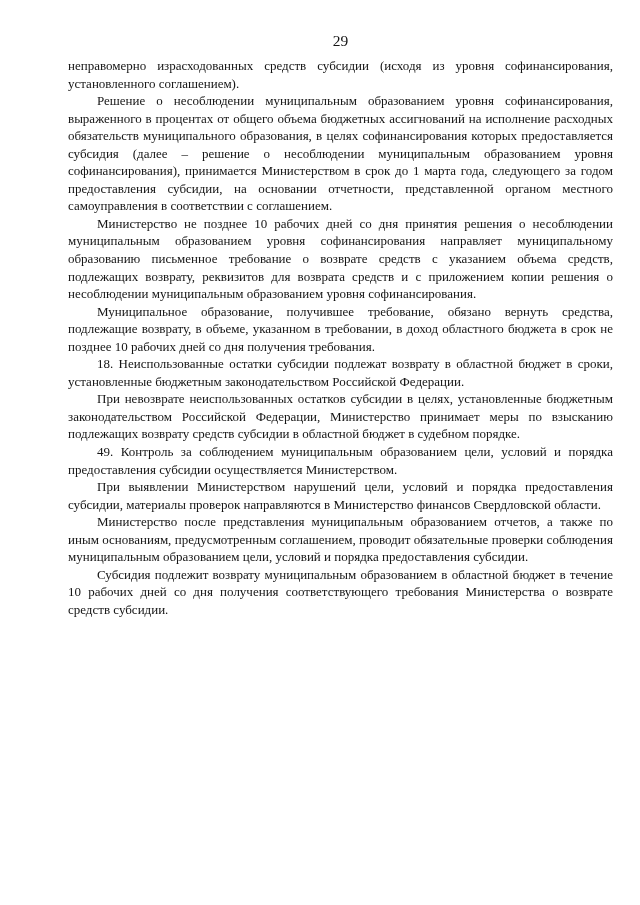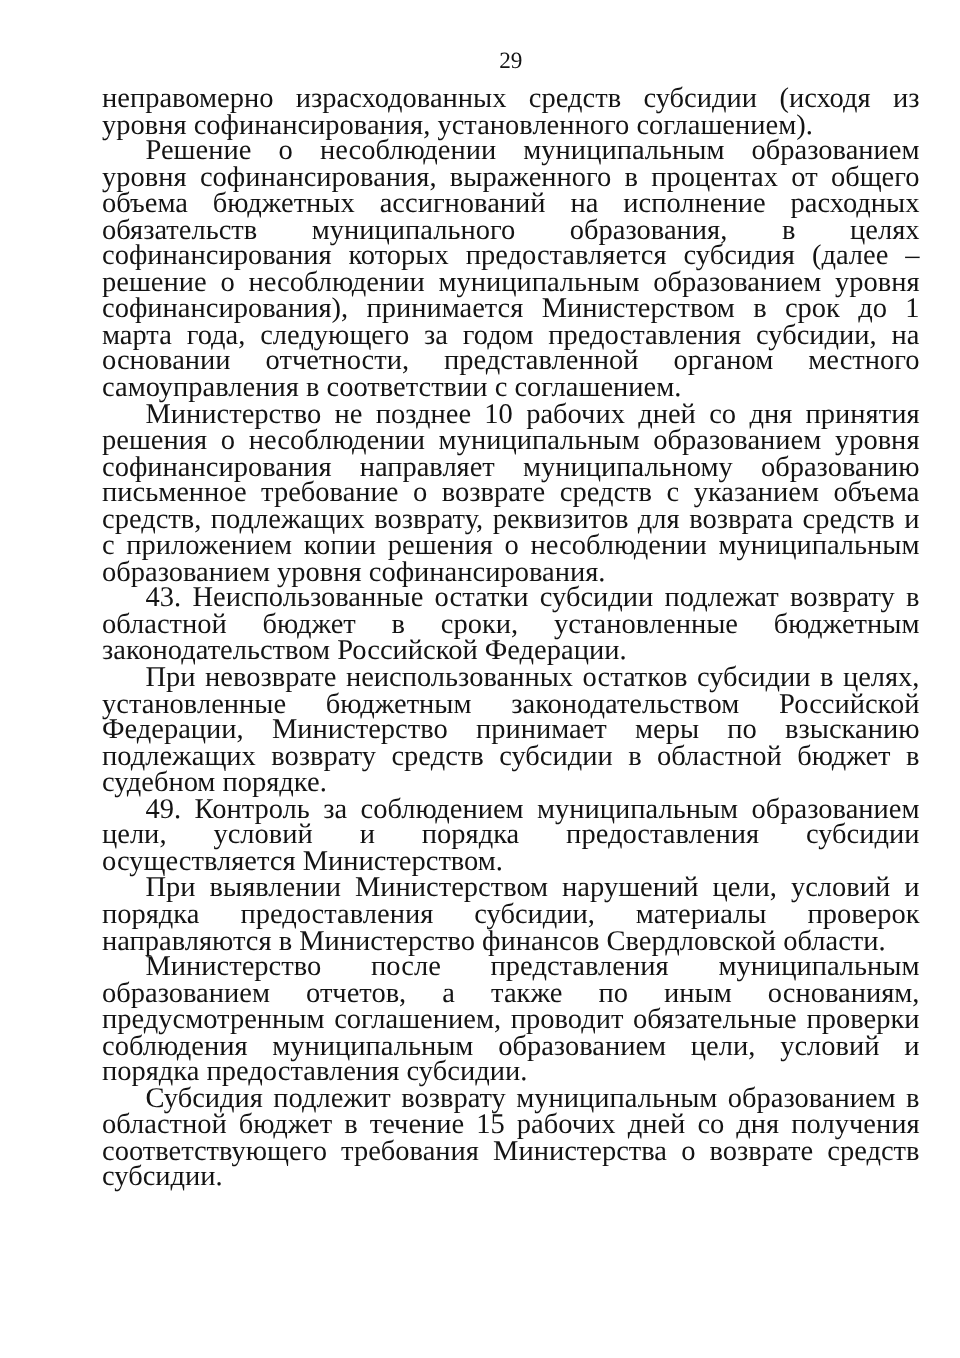--- a/index.html
+++ b/index.html
@@ -24,21 +24,21 @@
       width: 545px;
       text-align: center;
       font-size: 15.5px;
       line-height: 17px;
     }
     .body-text {
       position: absolute;
       top: 57px;
       left: 68px;
       width: 545px;
-      font-size: 19px;
+      font-size: 13px;
       line-height: 17.55px;
       text-align: justify;
       text-justify: inter-word;
       hyphens: none;
     }
     .body-text p {
       margin: 0;
       padding: 0;
       text-indent: 29px;
     }
@@ -50,21 +50,22 @@
 <body>
 
 <div class="page">
 
   <div class="page-number">29</div>
 
   <div class="body-text">
     <p class="continuation">неправомерно израсходованных средств субсидии (исходя из уровня софинансирования, установленного соглашением).</p>
     <p>Решение о несоблюдении муниципальным образованием уровня софинансирования, выраженного в процентах от общего объема бюджетных ассигнований на исполнение расходных обязательств муниципального образования, в целях софинансирования которых предоставляется субсидия (далее – решение о несоблюдении муниципальным образованием уровня софинансирования), принимается Министерством в срок до 1 марта года, следующего за годом предоставления субсидии, на основании отчетности, представленной органом местного самоуправления в соответствии с соглашением.</p>
     <p>Министерство не позднее 10 рабочих дней со дня принятия решения о несоблюдении муниципальным образованием уровня софинансирования направляет муниципальному образованию письменное требование о возврате средств с указанием объема средств, подлежащих возврату, реквизитов для возврата средств и с приложением копии решения о несоблюдении муниципальным образованием уровня софинансирования.</p>
-    <p>43. Неиспользованные остатки субсидии подлежат возврату в областной бюджет в сроки, установленные бюджетным законодательством Российской Федерации.</p>
+    <p>Муниципальное образование, получившее требование, обязано вернуть средства, подлежащие возврату, в объеме, указанном в требовании, в доход областного бюджета в срок не позднее 10 рабочих дней со дня получения требования.</p>
+    <p>18. Неиспользованные остатки субсидии подлежат возврату в областной бюджет в сроки, установленные бюджетным законодательством Российской Федерации.</p>
     <p>При невозврате неиспользованных остатков субсидии в целях, установленные бюджетным законодательством Российской Федерации, Министерство принимает меры по взысканию подлежащих возврату средств субсидии в областной бюджет в судебном порядке.</p>
     <p>49. Контроль за соблюдением муниципальным образованием цели, условий и порядка предоставления субсидии осуществляется Министерством.</p>
     <p>При выявлении Министерством нарушений цели, условий и порядка предоставления субсидии, материалы проверок направляются в Министерство финансов Свердловской области.</p>
     <p>Министерство после представления муниципальным образованием отчетов, а также по иным основаниям, предусмотренным соглашением, проводит обязательные проверки соблюдения муниципальным образованием цели, условий и порядка предоставления субсидии.</p>
-    <p>Субсидия подлежит возврату муниципальным образованием в областной бюджет в течение 15 рабочих дней со дня получения соответствующего требования Министерства о возврате средств субсидии.</p>
+    <p>Субсидия подлежит возврату муниципальным образованием в областной бюджет в течение 10 рабочих дней со дня получения соответствующего требования Министерства о возврате средств субсидии.</p>
   </div>
 
 </div>
 
 </body></html>

